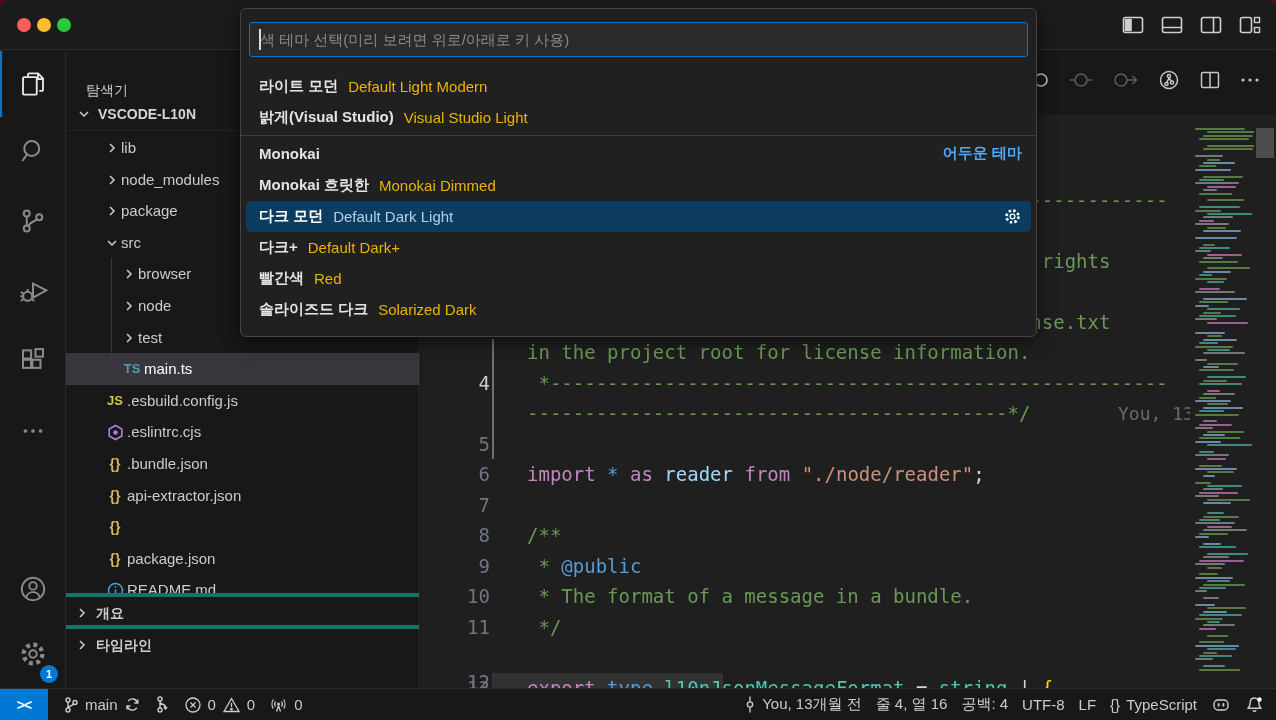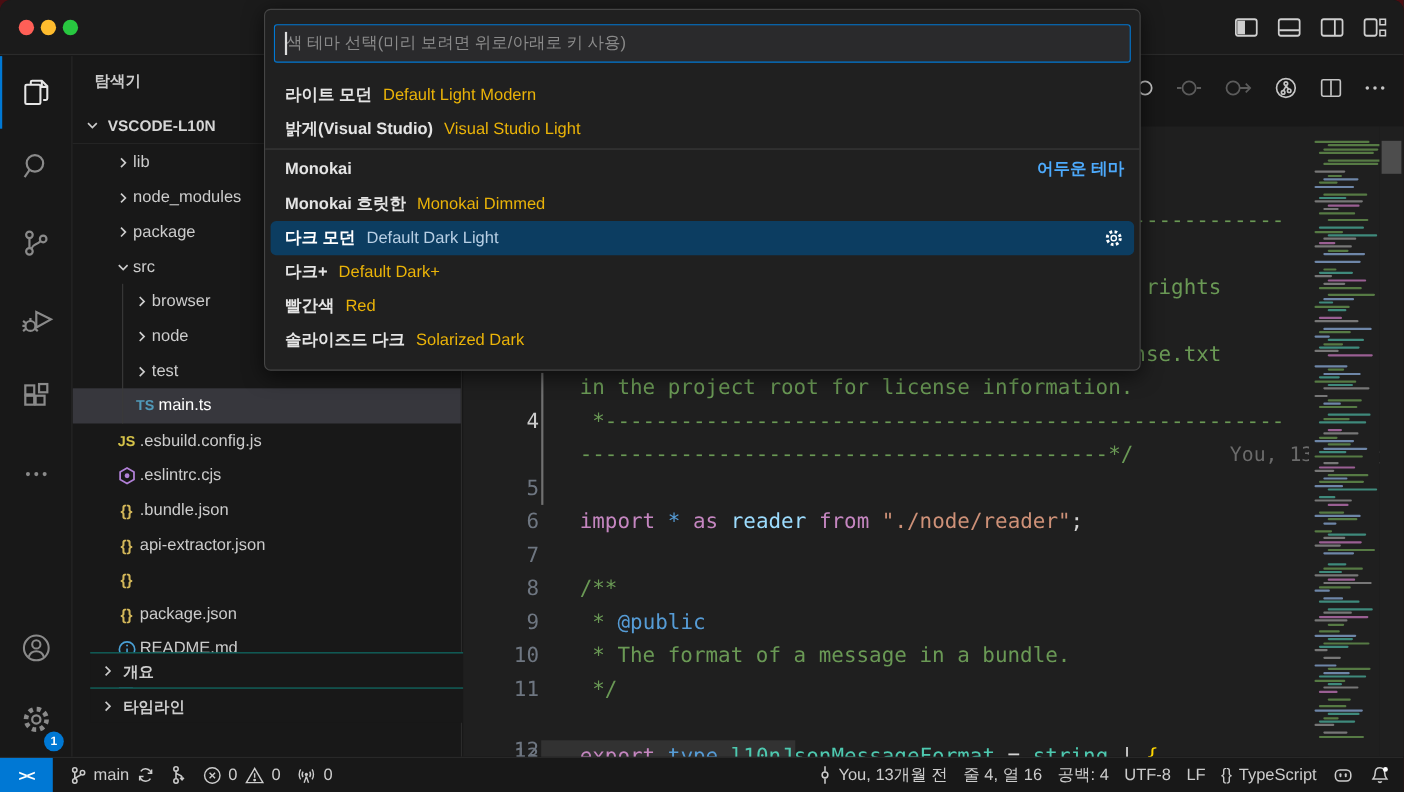--- a/index.html
+++ b/index.html
@@ -15,32 +15,32 @@
   .win-icons .wbtn { width:24px; height:26px; display:flex; align-items:center; justify-content:center; cursor:pointer; }
 
   
   .activitybar { position:absolute; left:0; top:51px; width:66px; bottom:32px; background:#181818; border-right:1px solid #2b2b2b; }
   .ab-btn { position:absolute; left:0; width:66px; height:66px; display:flex; align-items:center; justify-content:center; }
   .ab-active-bar { position:absolute; left:0; top:0; width:2px; height:66px; background:#0078d4; }
   .badge { position:absolute; right:8px; bottom:4px; width:18px; height:18px; background:#0078d4; color:#fff; border-radius:50%; font-size:11px; line-height:18px; text-align:center; font-weight:bold; }
 
   
   .sidebar { position:absolute; left:66px; top:51px; width:354px; bottom:32px; background:#181818; border-right:1px solid #2b2b2b; }
-  .sb-title { position:absolute; left:20px; top:0; height:44px; line-height:44px; color:#cccccc; font-size:14px;font-weight:bold; }
+  .sb-title { position:absolute; left:20px; top:17px; height:44px; line-height:44px; color:#cccccc; font-size:14px; }
   .sb-root { position:absolute; left:0; top:46px; width:100%; height:34px; line-height:34px; color:#d6d6d6; font-weight:bold; font-size:14px; border-bottom:1px solid #242424; }
   .sb-root .chev { position:absolute; left:12px; top:11px; }
   .sb-root .lbl { margin-left:32px; }
   .tree { position:absolute; left:0; top:81px; width:100%; height:544px; overflow:hidden; }
   .trow { position:absolute; left:0; width:100%; height:32px; line-height:32px; color:#cccccc; font-size:15px; display:flex; align-items:center; cursor:pointer; }
   .trow.sel { background:#37373d; color:#ffffff; }
   .trow .chev { display:inline-flex; width:18px; justify-content:center; }
   .ficon { display:inline-flex; width:24px; justify-content:center; font-weight:bold; font-size:13px; }
   .ic-ts { color:#519aba; } .ic-js { color:#d6c349; } .ic-json { color:#d4b85a; font-size:14px; }
   .guide { position:absolute; width:1px; background:#3a3a3a; }
-  .sb-section { position:absolute; left:16px; width:100%; height:32px; line-height:32px; border-top:1px solid #0f766e; color:#cccccc; font-weight:bold; font-size:14px; background:#181818; cursor:pointer; }
+  .sb-section { position:absolute; left:0; width:100%; height:32px; line-height:32px; border-top:4px solid #0f766e; color:#cccccc; font-weight:bold; font-size:14px; background:#181818; cursor:pointer; }
   .sb-section .chev { position:absolute; left:10px; top:10px; }
   .sb-section .lbl { margin-left:30px; }
 
   
   .tabstrip { position:absolute; left:421px; top:51px; width:855px; height:64px; background:#181818; }
   .edit-toolbar { position:absolute; right:16px; top:18px; display:flex; gap:20px; align-items:center; }
   .editor { position:absolute; left:421px; top:115px; width:855px; bottom:32px; background:#1f1f1f; }
   .ln { position:absolute; left:420px; width:70px; text-align:right; font-family:"DejaVu Sans Mono", monospace; font-size:19px; height:31px; line-height:31px; color:#6e7681; }
   .ln.cur { color:#cccccc; }
   .crow { position:absolute; left:527px; height:31px; line-height:31px; white-space:pre; font-family:"DejaVu Sans Mono", monospace; font-size:19px; color:#d4d4d4; }

